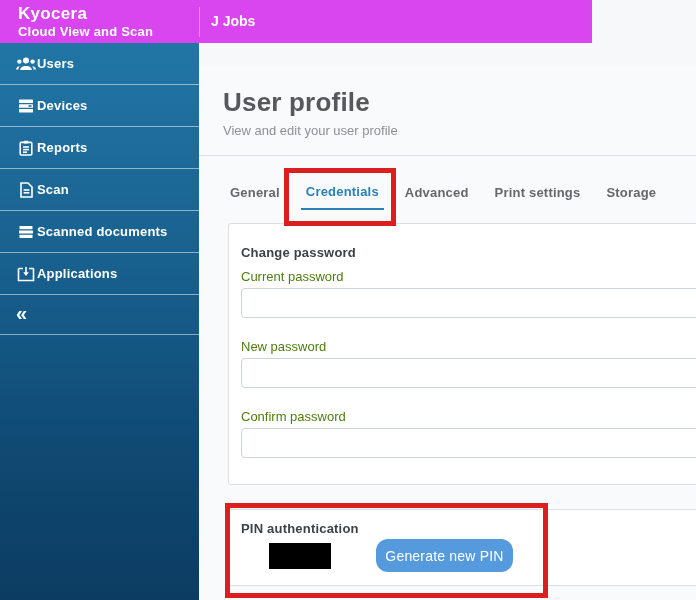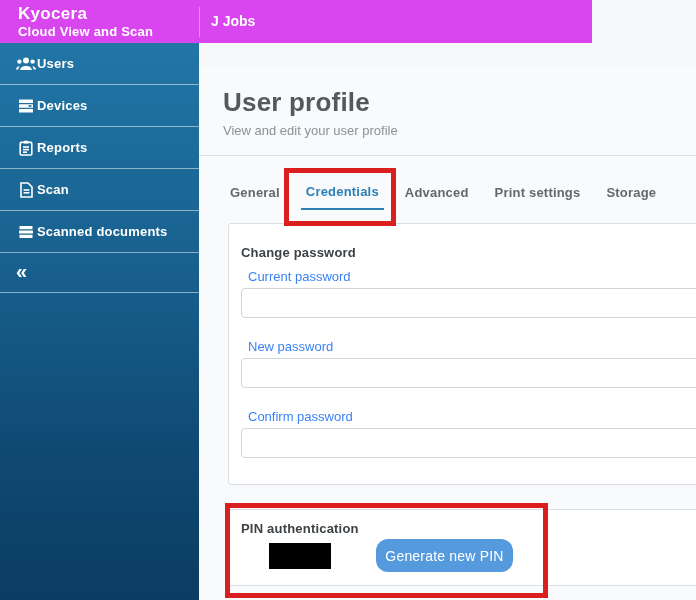--- a/index.html
+++ b/index.html
@@ -34,21 +34,21 @@
   
   .tabs{position:absolute;left:0;top:117px;display:flex;gap:26px;padding-left:31px;align-items:center;}
   .tab{font-size:13px;font-weight:bold;color:#64686c;padding-bottom:9px;cursor:pointer;letter-spacing:.2px;}
   .tab.active{color:#2b80b5;border-bottom:2px solid #2e7fb3;padding-left:5px;padding-right:5px;margin-left:-5px;margin-right:-5px;}
   
   .card{position:absolute;background:#fff;border:1px solid #d9dfe5;border-radius:3px;}
   .card-password{left:29px;top:156px;width:500px;height:260px;}
   .card-pin{left:29px;top:442px;width:500px;height:75px;}
   .card-bottom{left:29px;top:535px;width:500px;height:80px;border-color:#ccd6e2;}
   .card-title{position:absolute;left:12px;font-size:13px;font-weight:bold;color:#3d4246;letter-spacing:.2px;}
-  .field-label{position:absolute;left:19px;font-size:13px;color:#3b82f6;}
+  .field-label{position:absolute;left:12px;font-size:13px;color:#4d7c0f;}
   .pw-input{position:absolute;left:12px;width:calc(100% - 26px);height:30px;box-sizing:border-box;
     border:1px solid #ced4da;border-radius:4px;background:#fff;outline:none;padding:0 8px;font-size:13px;}
   
   .redaction{position:absolute;left:40px;top:33px;width:62px;height:26px;background:#000;}
   .pin-btn{position:absolute;left:147px;top:29px;width:137px;height:33px;background:#569ade;border:none;
     border-radius:12px;color:#fff;font-size:14px;font-family:inherit;cursor:pointer;letter-spacing:.2px;}
   
   .annot{position:absolute;border:5px solid #db1e1e;pointer-events:none;z-index:9;}
   .annot-tab{left:85px;top:101px;width:102px;height:48px;}
   .annot-pin{left:26px;top:436px;width:313px;height:85px;}
@@ -125,20 +125,30 @@
       <span class="ic">
         <svg width="16" height="14" viewBox="0 0 16 14" fill="#fff">
           <rect x="1.5" y="1" width="13" height="3.2" rx="0.5"></rect>
           <rect x="1" y="5.4" width="14" height="3.2" rx="0.5"></rect>
           <rect x="1.5" y="9.8" width="13" height="3.2" rx="0.5"></rect>
         </svg>
       </span>
       <span class="lbl">Scanned documents</span>
     </div>
 
+    <div class="nav-item">
+      <span class="ic">
+        <svg width="18" height="16" viewBox="0 0 18 16" fill="none" stroke="#fff" stroke-width="1.6">
+          <path d="M1.5 2.5h4.5 M12 2.5h4.5 M1.5 2.5v12h15v-12"></path>
+          <path d="M9 1v6"></path>
+          <path d="M6.2 6.2 L9 10 L11.8 6.2 Z" fill="#fff" stroke="none"></path>
+        </svg>
+      </span>
+      <span class="lbl">Applications</span>
+    </div>
 
     <div class="nav-collapse">
       <span class="glyph">«</span>
     </div>
   </div>
 
   <div class="content">
 
     <div class="page-title">User profile</div>
     <div class="page-subtitle">View and edit your user profile</div>

